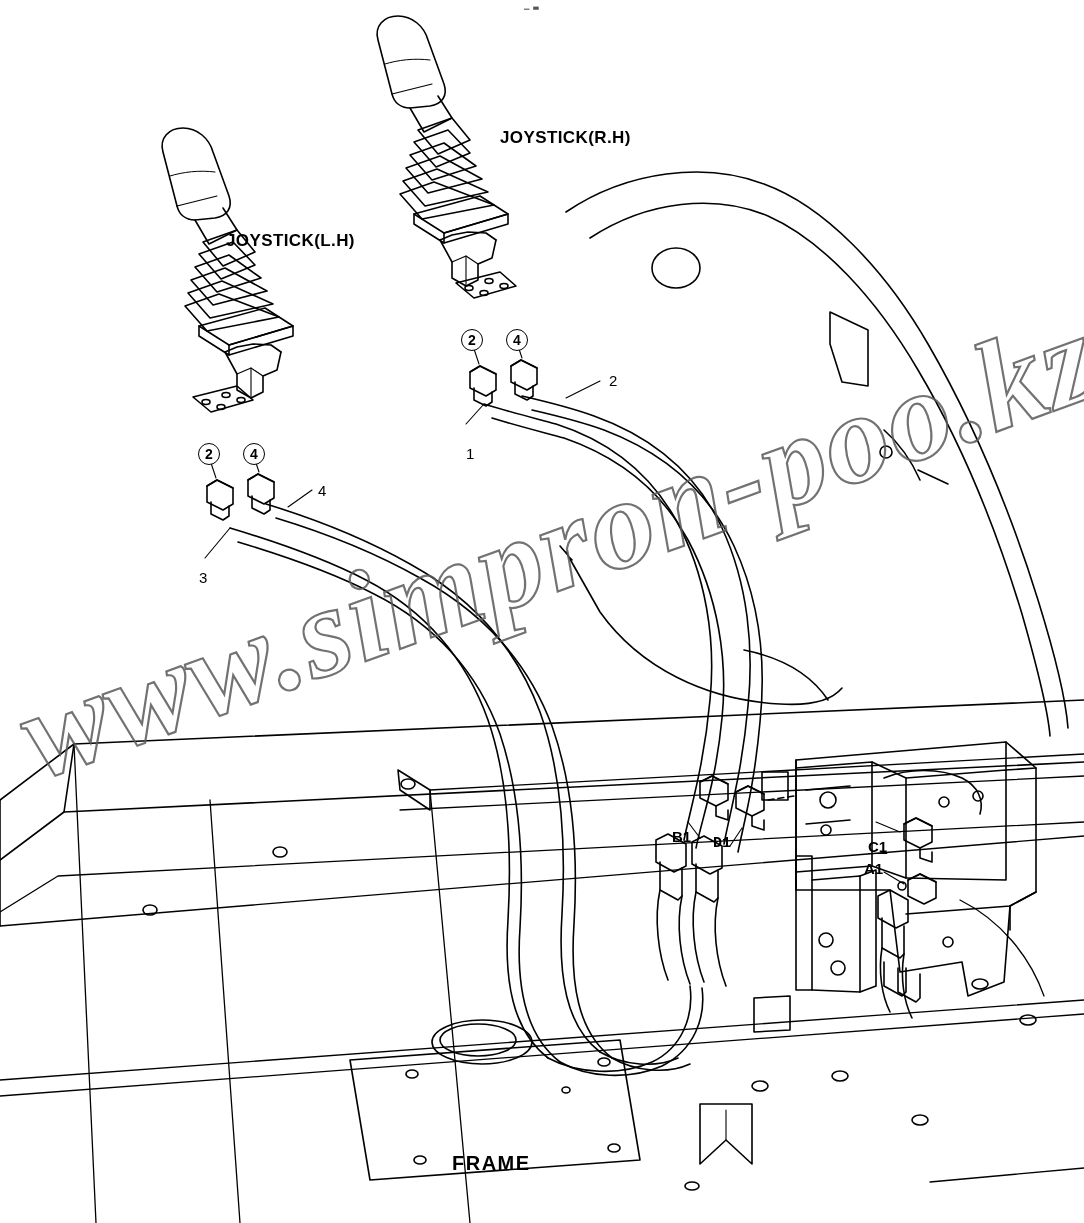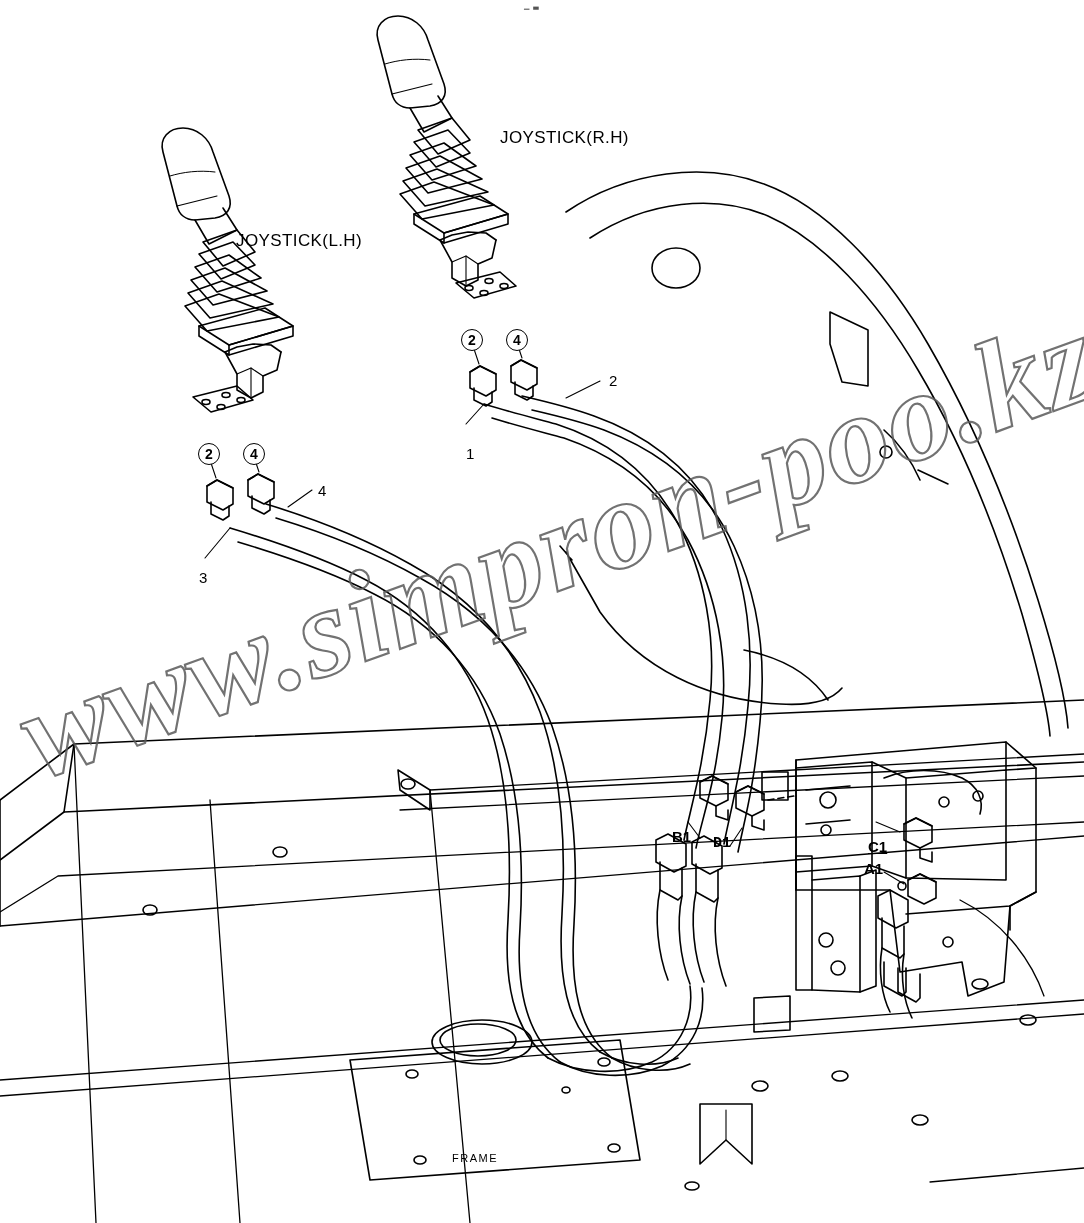--- a/index.html
+++ b/index.html
@@ -24,24 +24,26 @@
   }
   .lbl {
     position: absolute;
     color: #000000;
     white-space: nowrap;
     font-family: "Liberation Sans", sans-serif;
   }
   .lbl-title {
     font-size: 17px;
     letter-spacing: 0.4px;
+    font-weight: bold;
   }
   .lbl-frame {
-    font-size: 11px;
+    font-size: 20px;
     letter-spacing: 1.5px;
+    font-weight: bold;
   }
   .lbl-port {
     font-size: 15px;
     font-weight: bold;
   }
   .lbl-num {
     font-size: 15px;
   }
   .callout-circle {
     position: absolute;
@@ -304,21 +306,21 @@
         <path d="M754 998 L790 996 L790 1030 L754 1032 Z"></path>
       </g>
     </g>
 
     <g class="watermark-g">
       <text class="wm-text" x="40" y="780" transform="rotate(-20 40 780)">www.simpron-poo.kz</text>
     </g>
   </svg>
 
   <div class="lbl lbl-title" style="left:500px; top:128px;">JOYSTICK(R.H)</div>
-  <div class="lbl lbl-title" style="left:236px; top:231px;">JOYSTICK(L.H)</div>
+  <div class="lbl lbl-title" style="left:226px; top:231px;">JOYSTICK(L.H)</div>
   <div class="lbl lbl-frame" style="left:452px; top:1152px;">FRAME</div>
 
   <div class="callout-circle" style="left:461px; top:329px;">2</div>
   <div class="callout-circle" style="left:506px; top:329px;">4</div>
   <div class="callout-circle" style="left:198px; top:443px;">2</div>
   <div class="callout-circle" style="left:243px; top:443px;">4</div>
 
   <div class="lbl lbl-num" style="left:609px; top:372px;">2</div>
   <div class="lbl lbl-num" style="left:466px; top:445px;">1</div>
   <div class="lbl lbl-num" style="left:318px; top:482px;">4</div>

